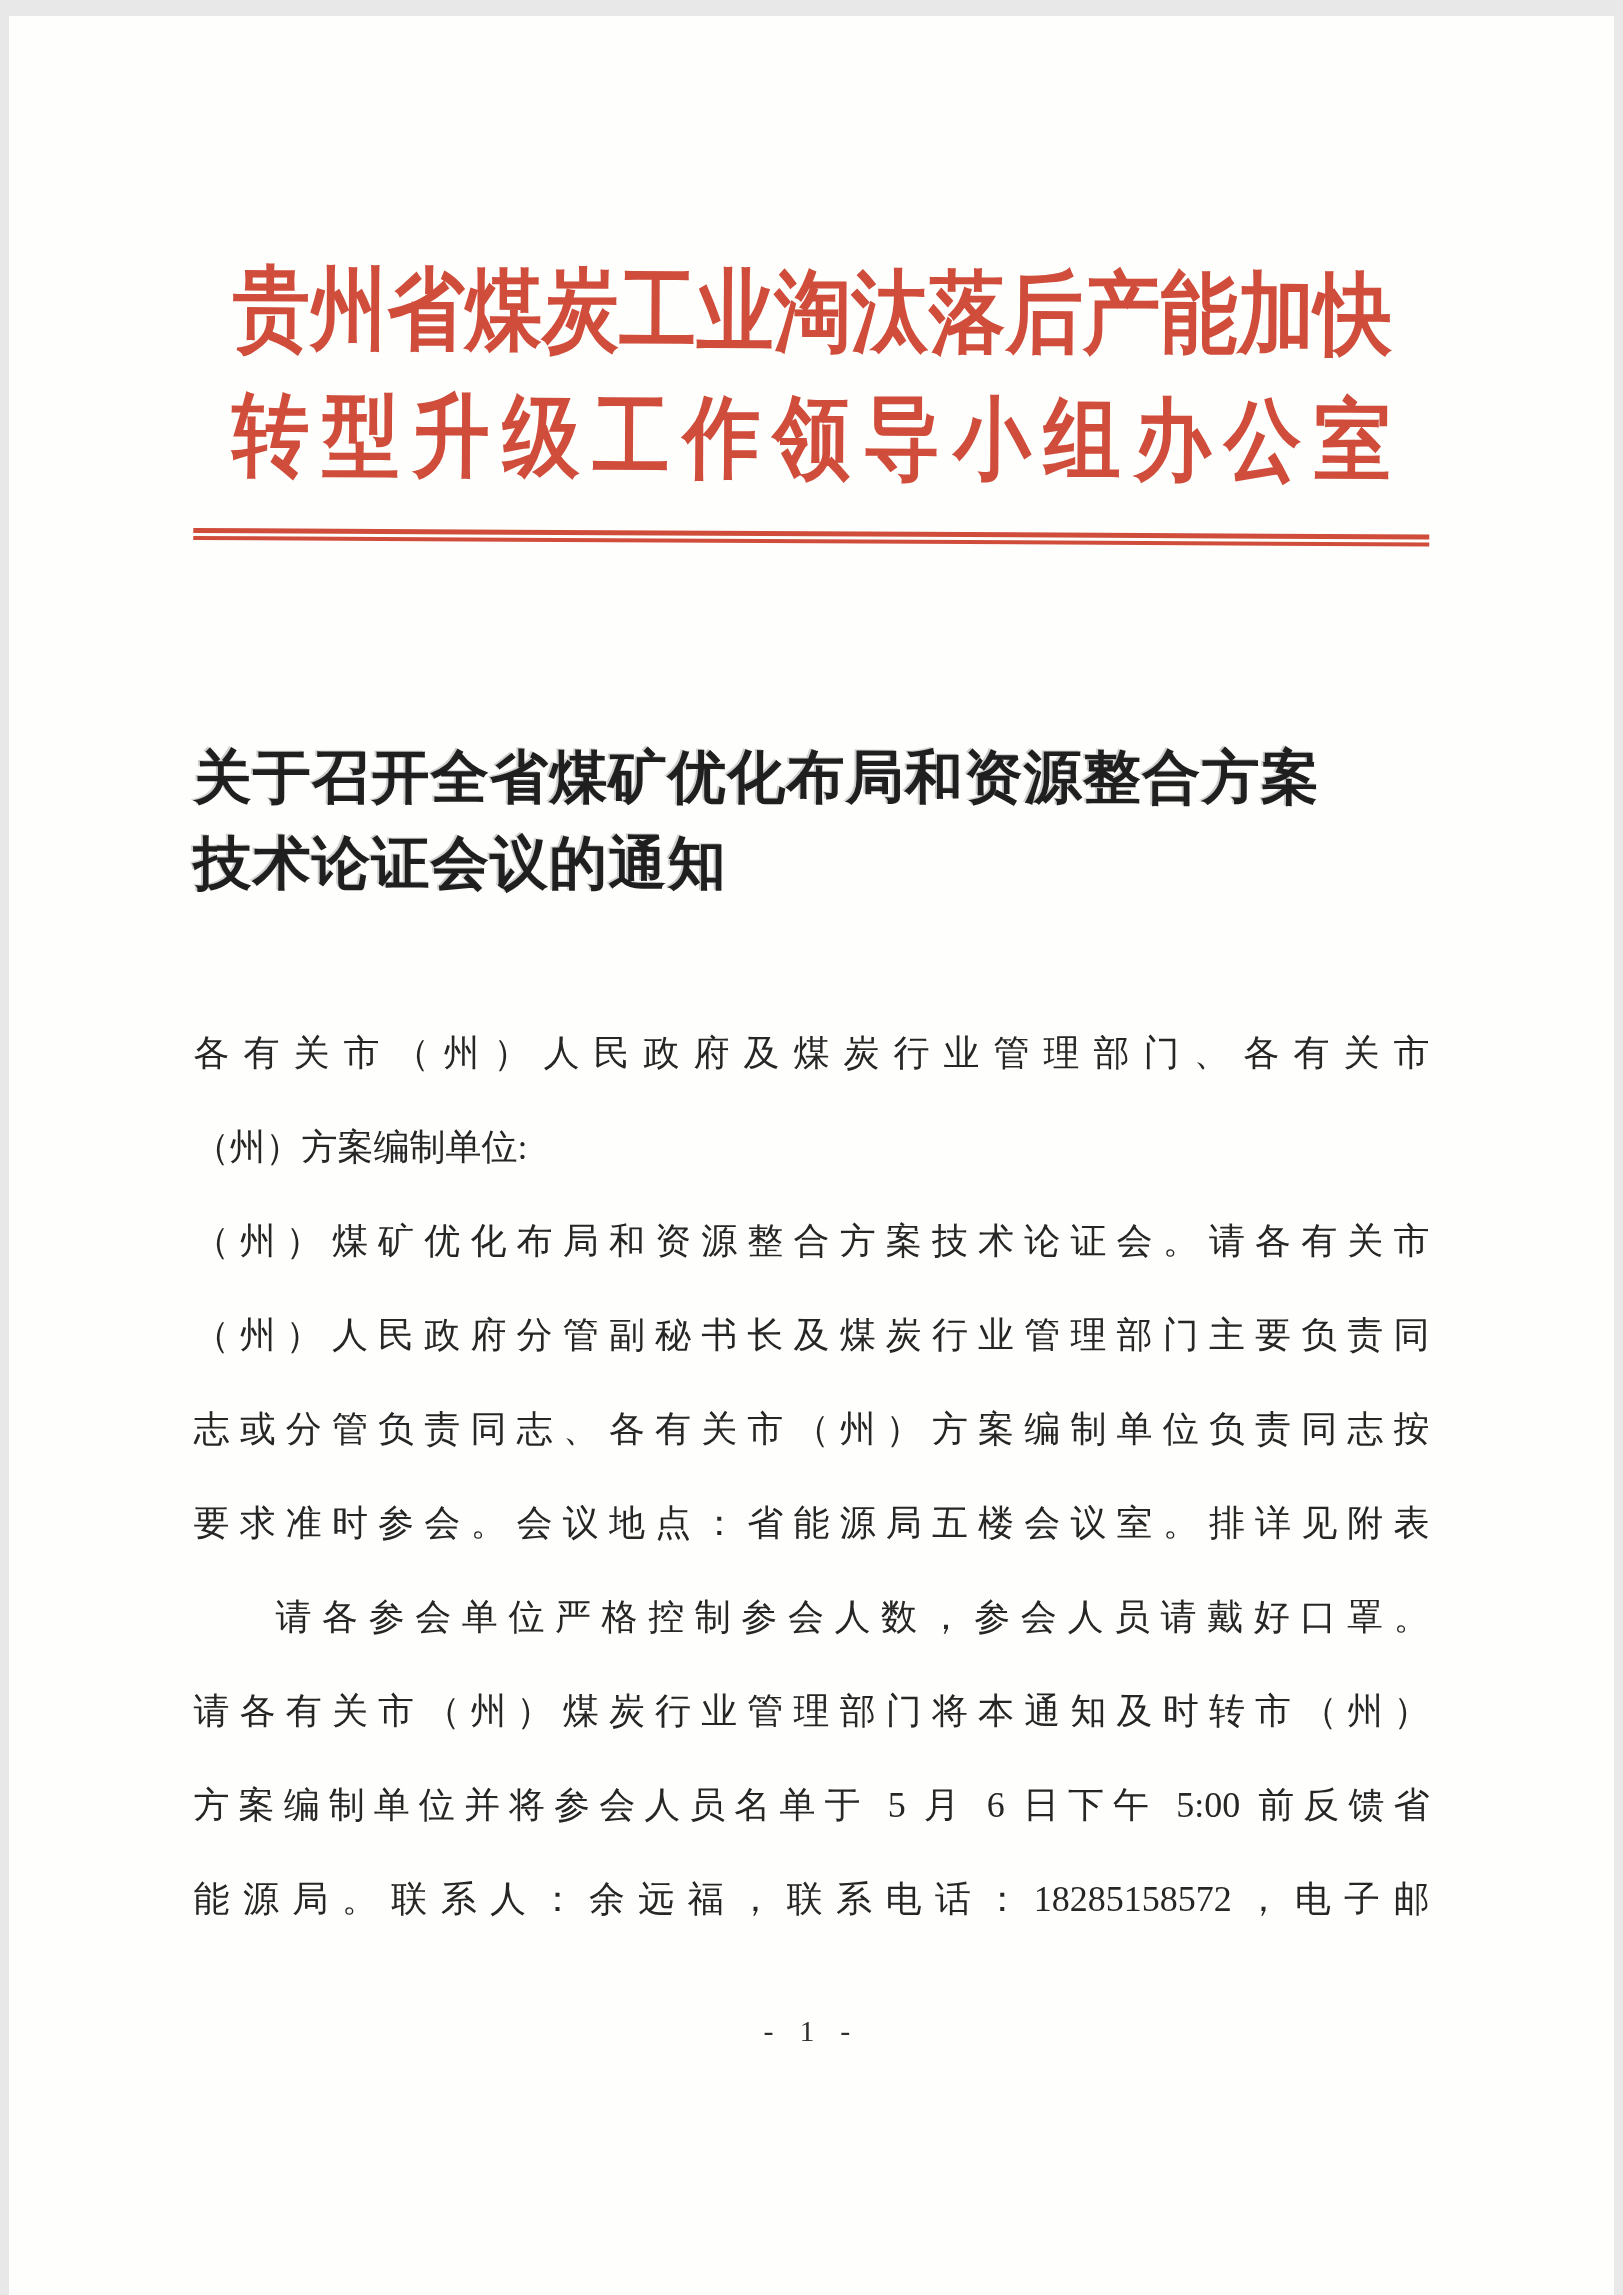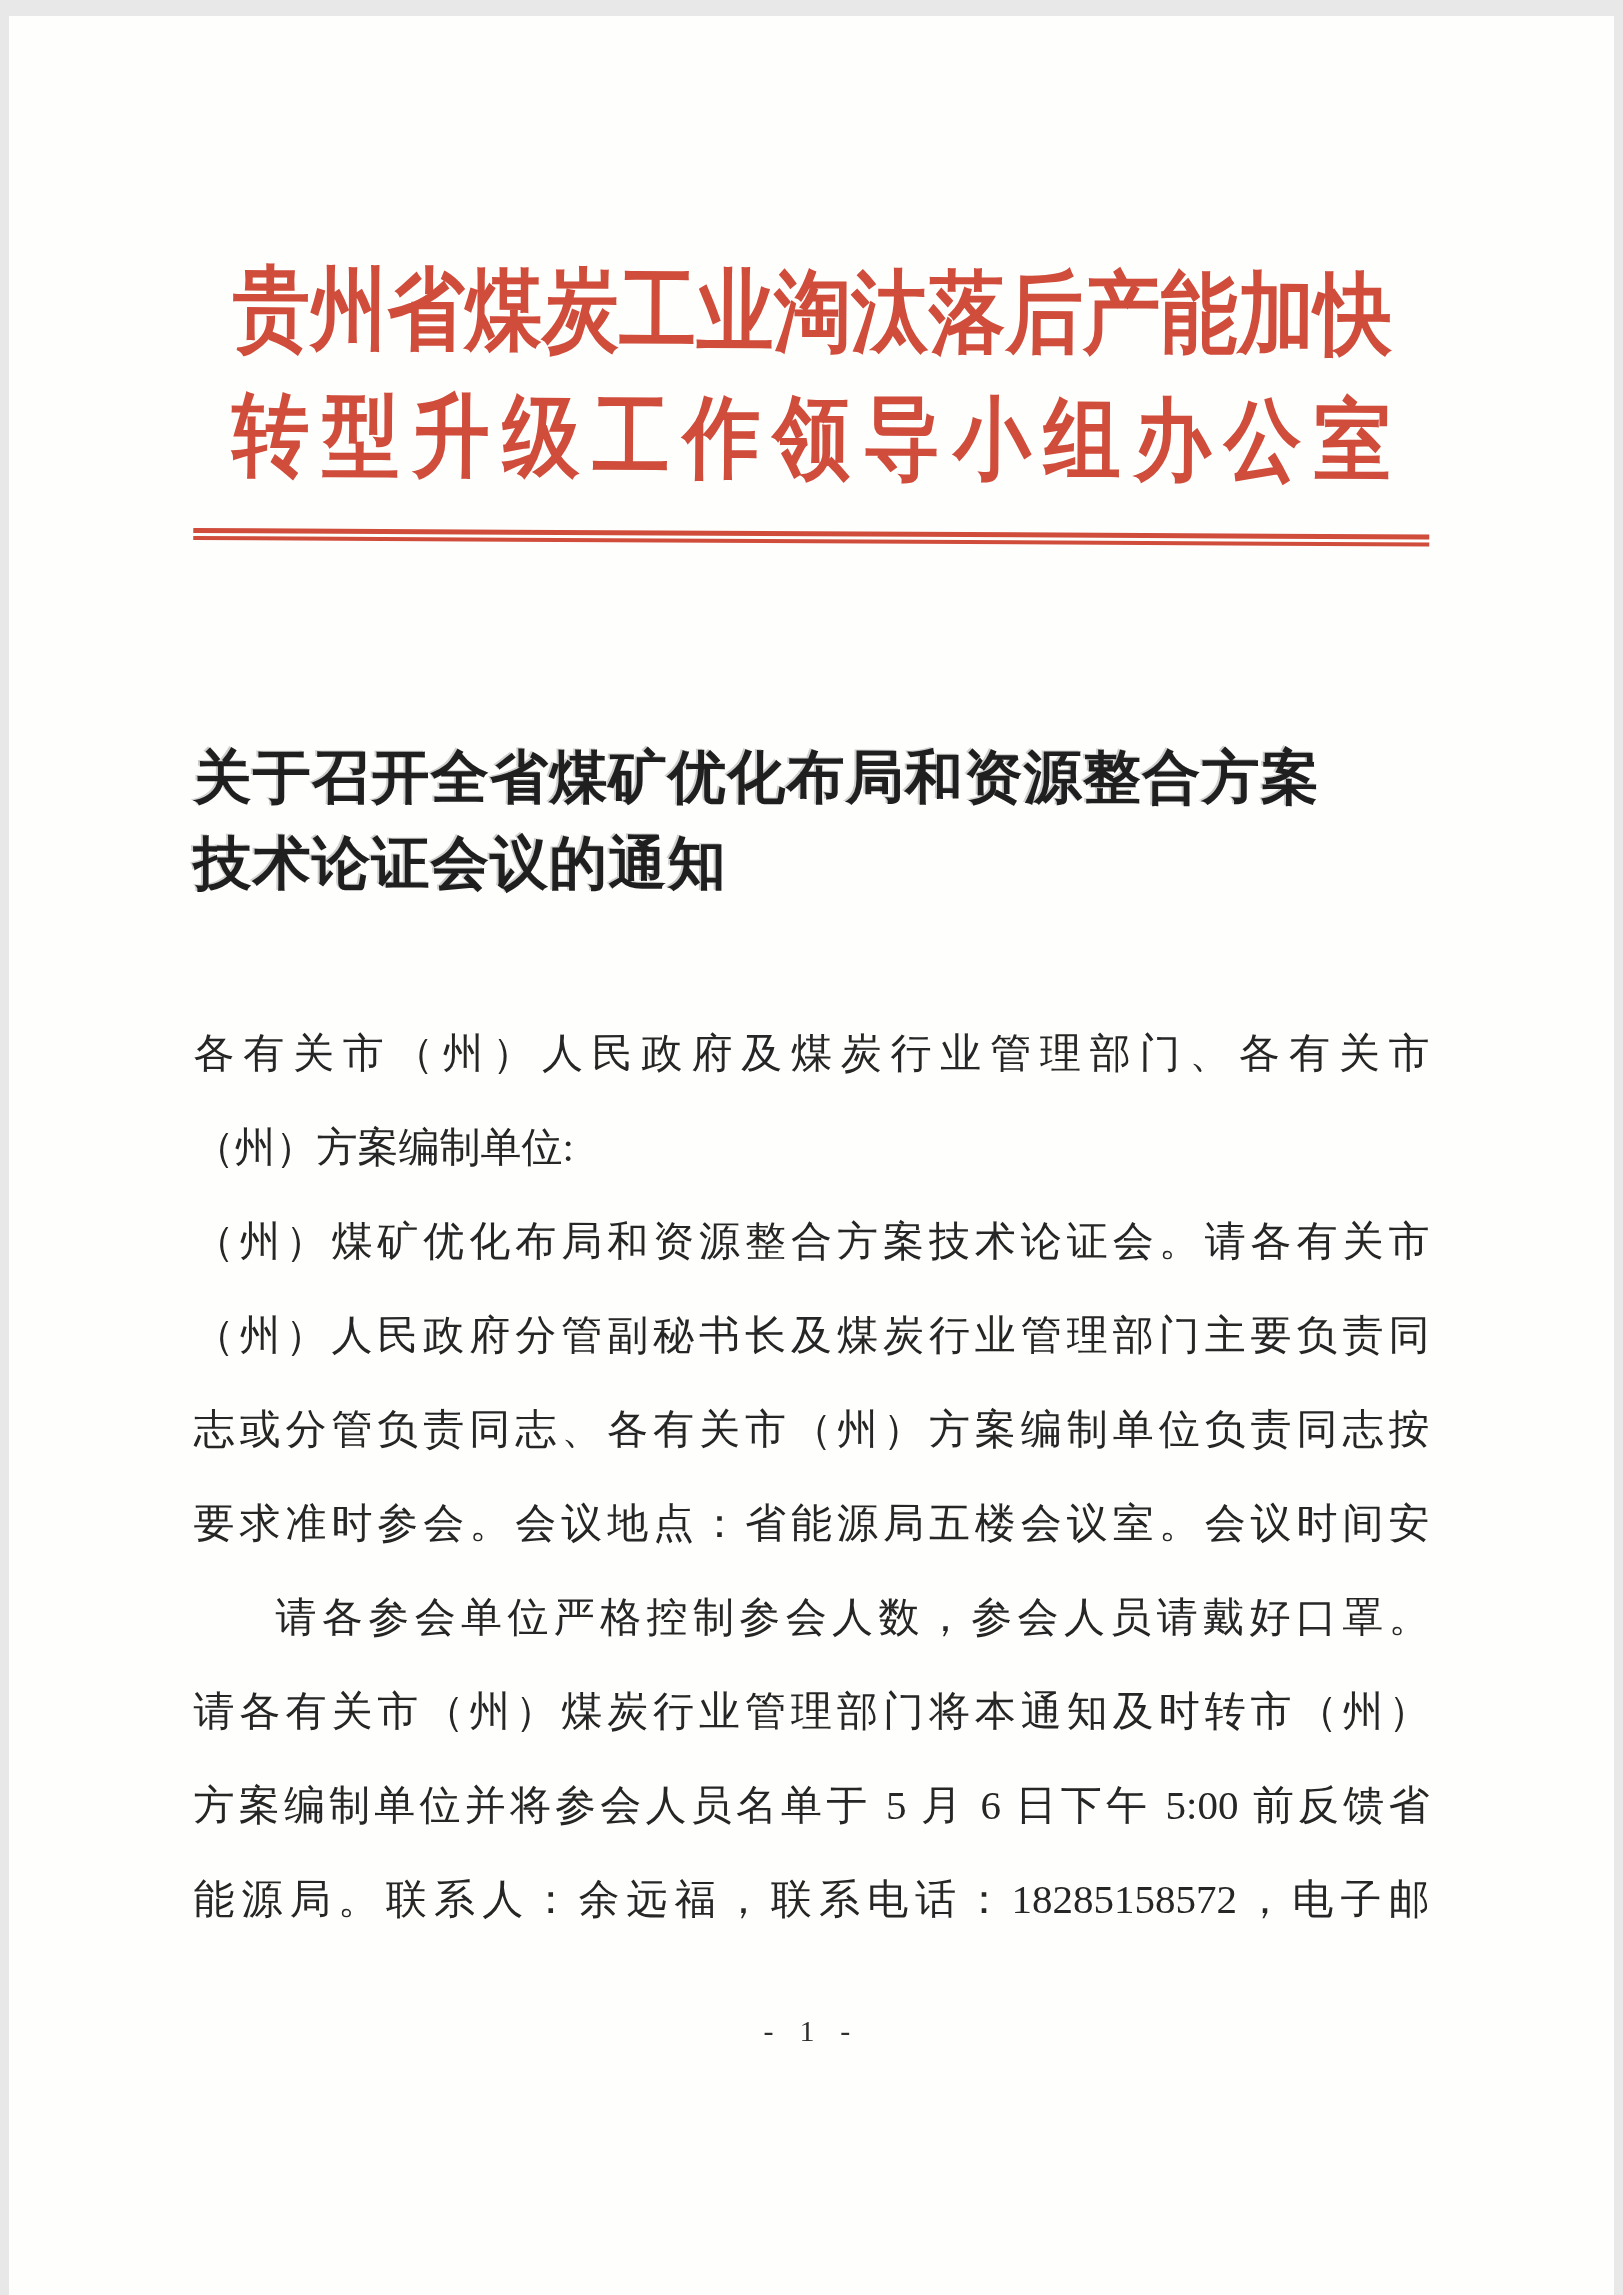--- a/index.html
+++ b/index.html
@@ -58,21 +58,21 @@
     text-align: left;
     font-size: 58px;
     line-height: 86px;
     font-weight: 700;
     color: #1f1f1f;
     letter-spacing: 1.3px;
     text-shadow: -2px -1.3px 0 rgba(110,110,110,0.32);
   }
   .body-text {
     margin-top: 99px;
-    font-size: 41px;
+    font-size: 36px;
     color: #262626;
   }
   .body-line {
     height: 94px;
     line-height: 94px;
     text-align: justify;
     text-align-last: justify;
     text-justify: inter-character;
     white-space: nowrap;
   }
@@ -111,21 +111,21 @@
       <div>关于召开全省煤矿优化布局和资源整合方案</div>
       <div>技术论证会议的通知</div>
     </div>
 
     <div class="body-text">
       <div class="body-line">各有关市（州）人民政府及煤炭行业管理部门、各有关市</div>
       <div class="body-line short">（州）方案编制单位:</div>
       <div class="body-line">（州）煤矿优化布局和资源整合方案技术论证会。请各有关市</div>
       <div class="body-line">（州）人民政府分管副秘书长及煤炭行业管理部门主要负责同</div>
       <div class="body-line">志或分管负责同志、各有关市（州）方案编制单位负责同志按</div>
-      <div class="body-line">要求准时参会。会议地点：省能源局五楼会议室。会议时间安</div>
+      <div class="body-line">要求准时参会。会议地点：省能源局五楼会议室。排详见附表</div>
       <div class="body-line indent">请各参会单位严格控制参会人数，参会人员请戴好口罩。</div>
       <div class="body-line">请各有关市（州）煤炭行业管理部门将本通知及时转市（州）</div>
       <div class="body-line">方案编制单位并将参会人员名单于 5 月 6 日下午 5:00 前反馈省</div>
       <div class="body-line">能源局。联系人：余远福，联系电话：18285158572，电子邮</div>
     </div>
 
     <div class="page-number">- 1 -</div>
 
   </div>
 </div>

